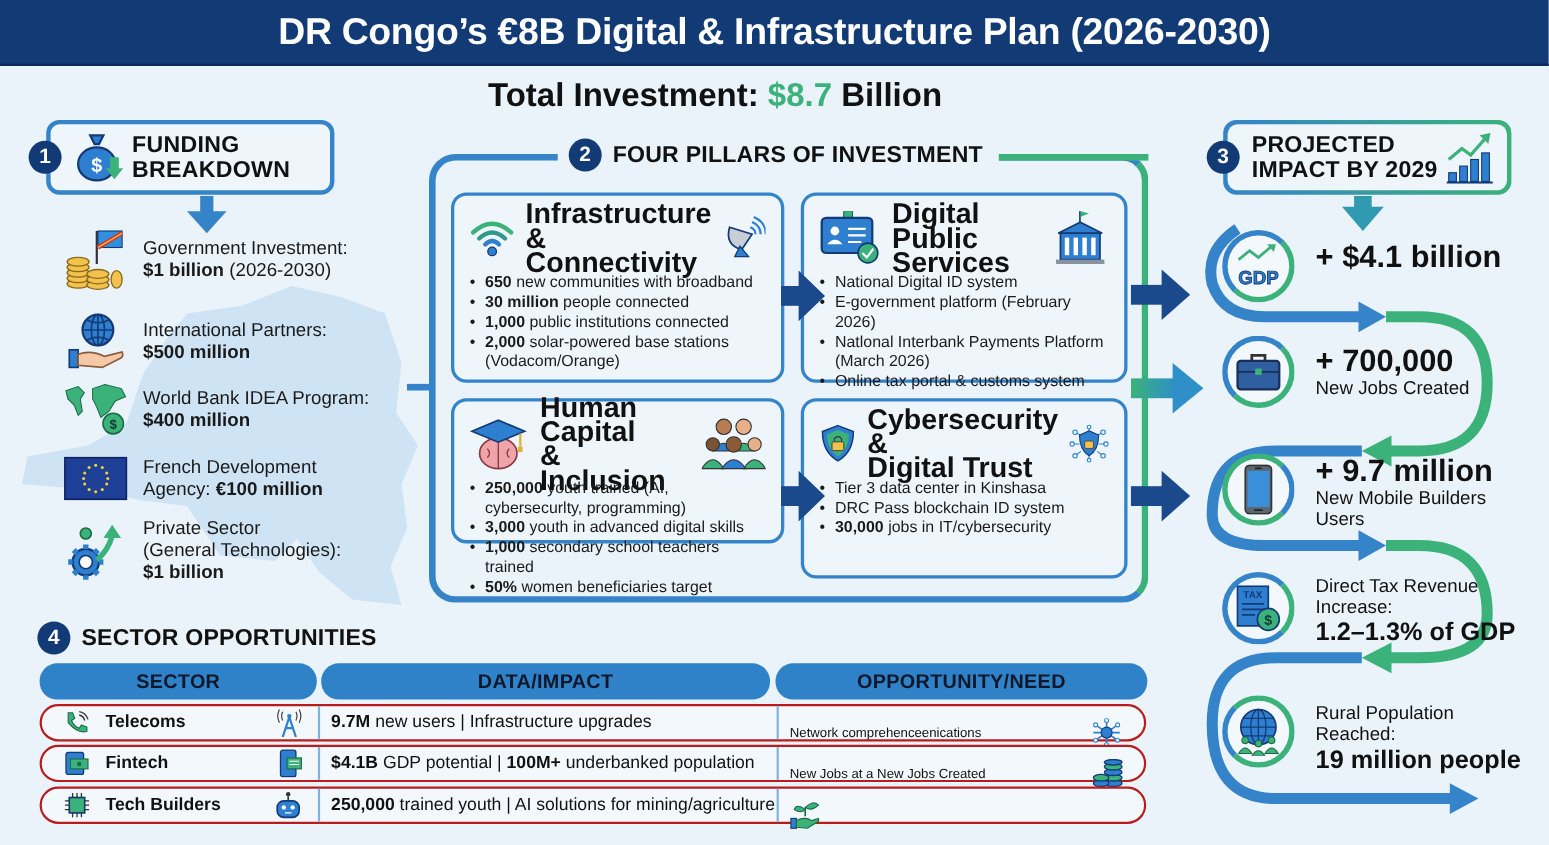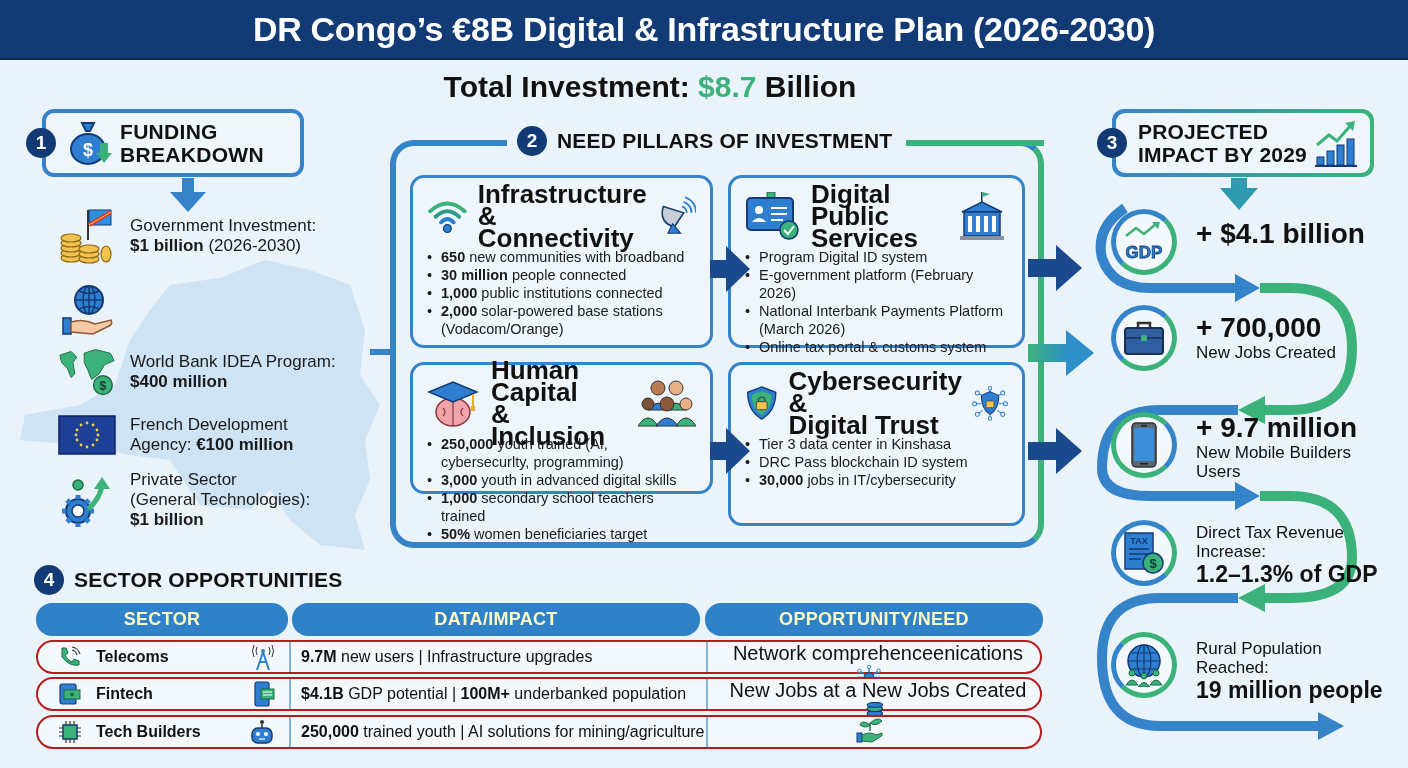--- a/index.html
+++ b/index.html
@@ -96,33 +96,33 @@
   .icircle {
     position: absolute; width: 66px; height: 66px; border-radius: 50%;
     border: 5px solid #3583c9; background: #f3f8fc;
     display: flex; align-items: center; justify-content: center;
   }
 
   
   .s4-title { position: absolute; left: 34px; top: 565px; display: flex; align-items: center; gap: 10px; }
   .s4-title .title { font-size: 21px; font-weight: 700; letter-spacing: 0.2px; }
   .th {
-    position: absolute; top: 603px; height: 33px; background: #2f82c8; color: #fef9c3;
+    position: absolute; top: 603px; height: 33px; background: #2f82c8; color: #0f172a;
     border-radius: 16px; display: flex; align-items: center; justify-content: center;
     font-size: 18px; font-weight: 700; letter-spacing: 0.3px;
   }
   .trow {
     position: absolute; left: 36px; width: 1006px; height: 34px;
     border: 2px solid #b91c1c; border-radius: 17px; background: #f3f8fc;
   }
   .trow .c1 { position: absolute; left: 0; top: 0; width: 253px; height: 30px; display:flex; align-items:center; padding-left: 20px; gap: 14px; border-right: 2px solid #7fb4dd; }
   .trow .c1 .lbl { font-size: 16px; font-weight: 700; flex: 1; }
   .trow .c2 { position: absolute; left: 263px; top: 0; width: 407px; height: 30px; display:flex; align-items:center; font-size: 16px; border-right: 2px solid #7fb4dd; }
   .trow .c2 b { font-weight: 700; }
-  .trow .c3 { position: absolute; left: 680px; top: 0; width: 320px; height: 48px; display:flex; align-items:center; font-size: 20px; flex-direction: column; }
+  .trow .c3 { position: absolute; left: 680px; top: 0; width: 320px; height: 48px; display:flex; align-items:center; font-size: 12px; }
   .trow .c3 .lbl { flex: 1; }
 </style>
 </head>
 <body>
 
 <div class="header">
   <h1>DR Congo’s €8B Digital &amp; Infrastructure Plan (2026-2030)</h1>
 </div>
 <div class="total">
   <span>Total Investment: </span><span class="green">$8.7</span><span> Billion</span>
@@ -181,20 +181,24 @@
   <div class="fund-item" style="top:74px;">
     <div class="icon">
       <svg width="56" height="56" viewBox="0 0 56 56">
         <circle cx="30" cy="18" r="14" fill="#2f7fd0" stroke="#123a75" stroke-width="2"></circle>
         <path d="M16 18 L44 18 M30 4 L30 32 M20 9 Q30 14 40 9 M20 27 Q30 22 40 27" stroke="#123a75" stroke-width="1.5" fill="none"></path>
         <ellipse cx="30" cy="18" rx="6" ry="14" stroke="#123a75" stroke-width="1.5" fill="none"></ellipse>
         <rect x="4" y="36" width="8" height="16" fill="#2f7fd0" stroke="#123a75" stroke-width="1.5"></rect>
         <path d="M12 40 Q24 36 36 42 L52 38 Q54 42 50 44 L34 52 L12 50 Z" fill="#f5c9a6" stroke="#8a5a3a" stroke-width="1.5"></path>
       </svg>
     </div>
+    <div class="txt">
+      <div>International Partners:</div>
+      <div><b>$500 million</b></div>
+    </div>
   </div>
 
   <div class="fund-item" style="top:136px;">
     <div class="icon">
       <svg width="62" height="56" viewBox="0 0 62 56">
         <path d="M2 10 L14 6 L20 12 L16 18 L18 30 L14 34 L10 24 L4 18 Z" fill="#3bb27a" stroke="#1c6b45" stroke-width="1"></path>
         <path d="M28 8 L40 4 L56 8 L60 16 L50 20 L44 30 L36 36 L32 26 L28 18 Z" fill="#3bb27a" stroke="#1c6b45" stroke-width="1"></path>
         <circle cx="48" cy="42" r="10" fill="#3bb27a" stroke="#1c6b45" stroke-width="1.5"></circle>
         <text x="48" y="47" font-size="13" font-weight="700" fill="#123a30" text-anchor="middle" font-family="Liberation Sans, sans-serif">$</text>
       </svg>
@@ -257,21 +261,21 @@
       <div><b>$1 billion</b></div>
     </div>
   </div>
 </div>
 
 <div class="h-connector"></div>
 <div class="s2-frame"></div>
 <div class="s2-frame-green-top"></div>
 <div class="s2-title">
   <span class="num">2</span>
-  <span class="title">NEED PILLARS OF INVESTMENT</span>
+  <span class="title">FOUR PILLARS OF INVESTMENT</span>
 </div>
 
 <div class="pillar" style="left:410px; top:175px; width:303px; height:173px;">
   <div class="ph">
     <svg width="52" height="44" viewBox="0 0 52 44">
       <path d="M4 16 Q26 -4 48 16" stroke="#3bb27a" stroke-width="5" fill="none" stroke-linecap="round"></path>
       <path d="M11 23 Q26 9 41 23" stroke="#2f9a8a" stroke-width="5" fill="none" stroke-linecap="round"></path>
       <path d="M18 30 Q26 22 34 30" stroke="#2f7fd0" stroke-width="5" fill="none" stroke-linecap="round"></path>
       <circle cx="26" cy="38" r="5" fill="#2f7fd0" stroke="#123a75" stroke-width="1.5"></circle>
     </svg>
@@ -316,21 +320,21 @@
       <g fill="#fff">
           <rect x="12" y="26" width="4" height="16"></rect>
           <rect x="20" y="26" width="4" height="16"></rect>
           <rect x="28" y="26" width="4" height="16"></rect>
           <rect x="36" y="26" width="4" height="16"></rect>
         </g>
       <rect x="4" y="46" width="44" height="4" fill="#8892a0"></rect>
     </svg>
   </div>
   <ul>
-    <li><span>Program Digital ID system</span></li>
+    <li><span>National Digital ID system</span></li>
     <li><span>E-government platform (February 2026)</span></li>
     <li><span>Natlonal Interbank Payments Platform (March 2026)</span></li>
     <li><span>Online tax portal &amp; customs system</span></li>
   </ul>
 </div>
 
 <div class="pillar" style="left:410px; top:362px; width:303px; height:132px;">
   <div class="ph">
     <svg width="54" height="50" viewBox="0 0 54 50">
       <ellipse cx="26" cy="34" rx="17" ry="14" fill="#f0a3a8" stroke="#8a3a40" stroke-width="1.5"></ellipse>

